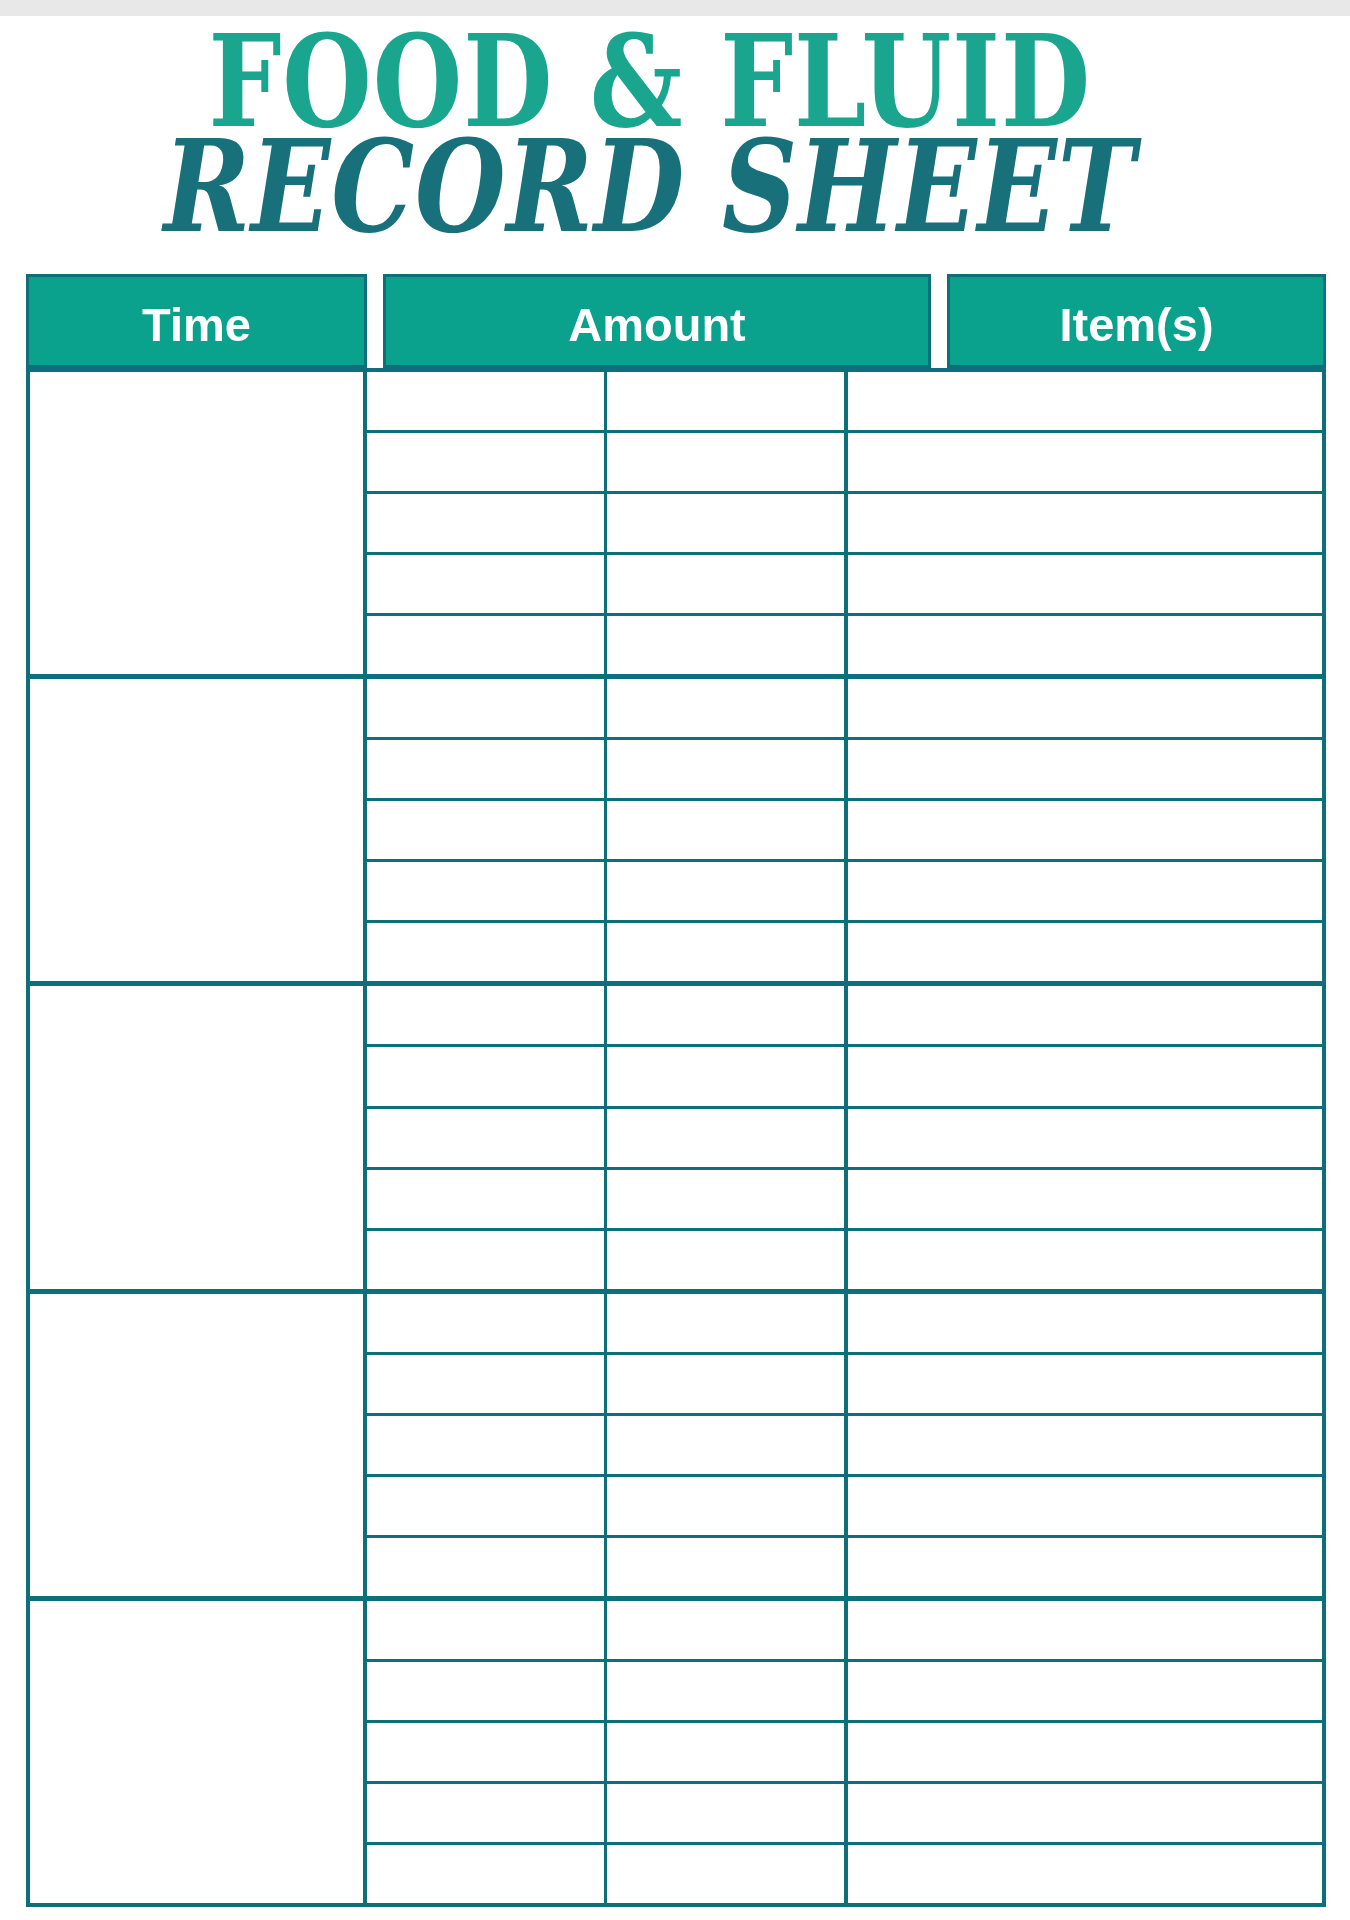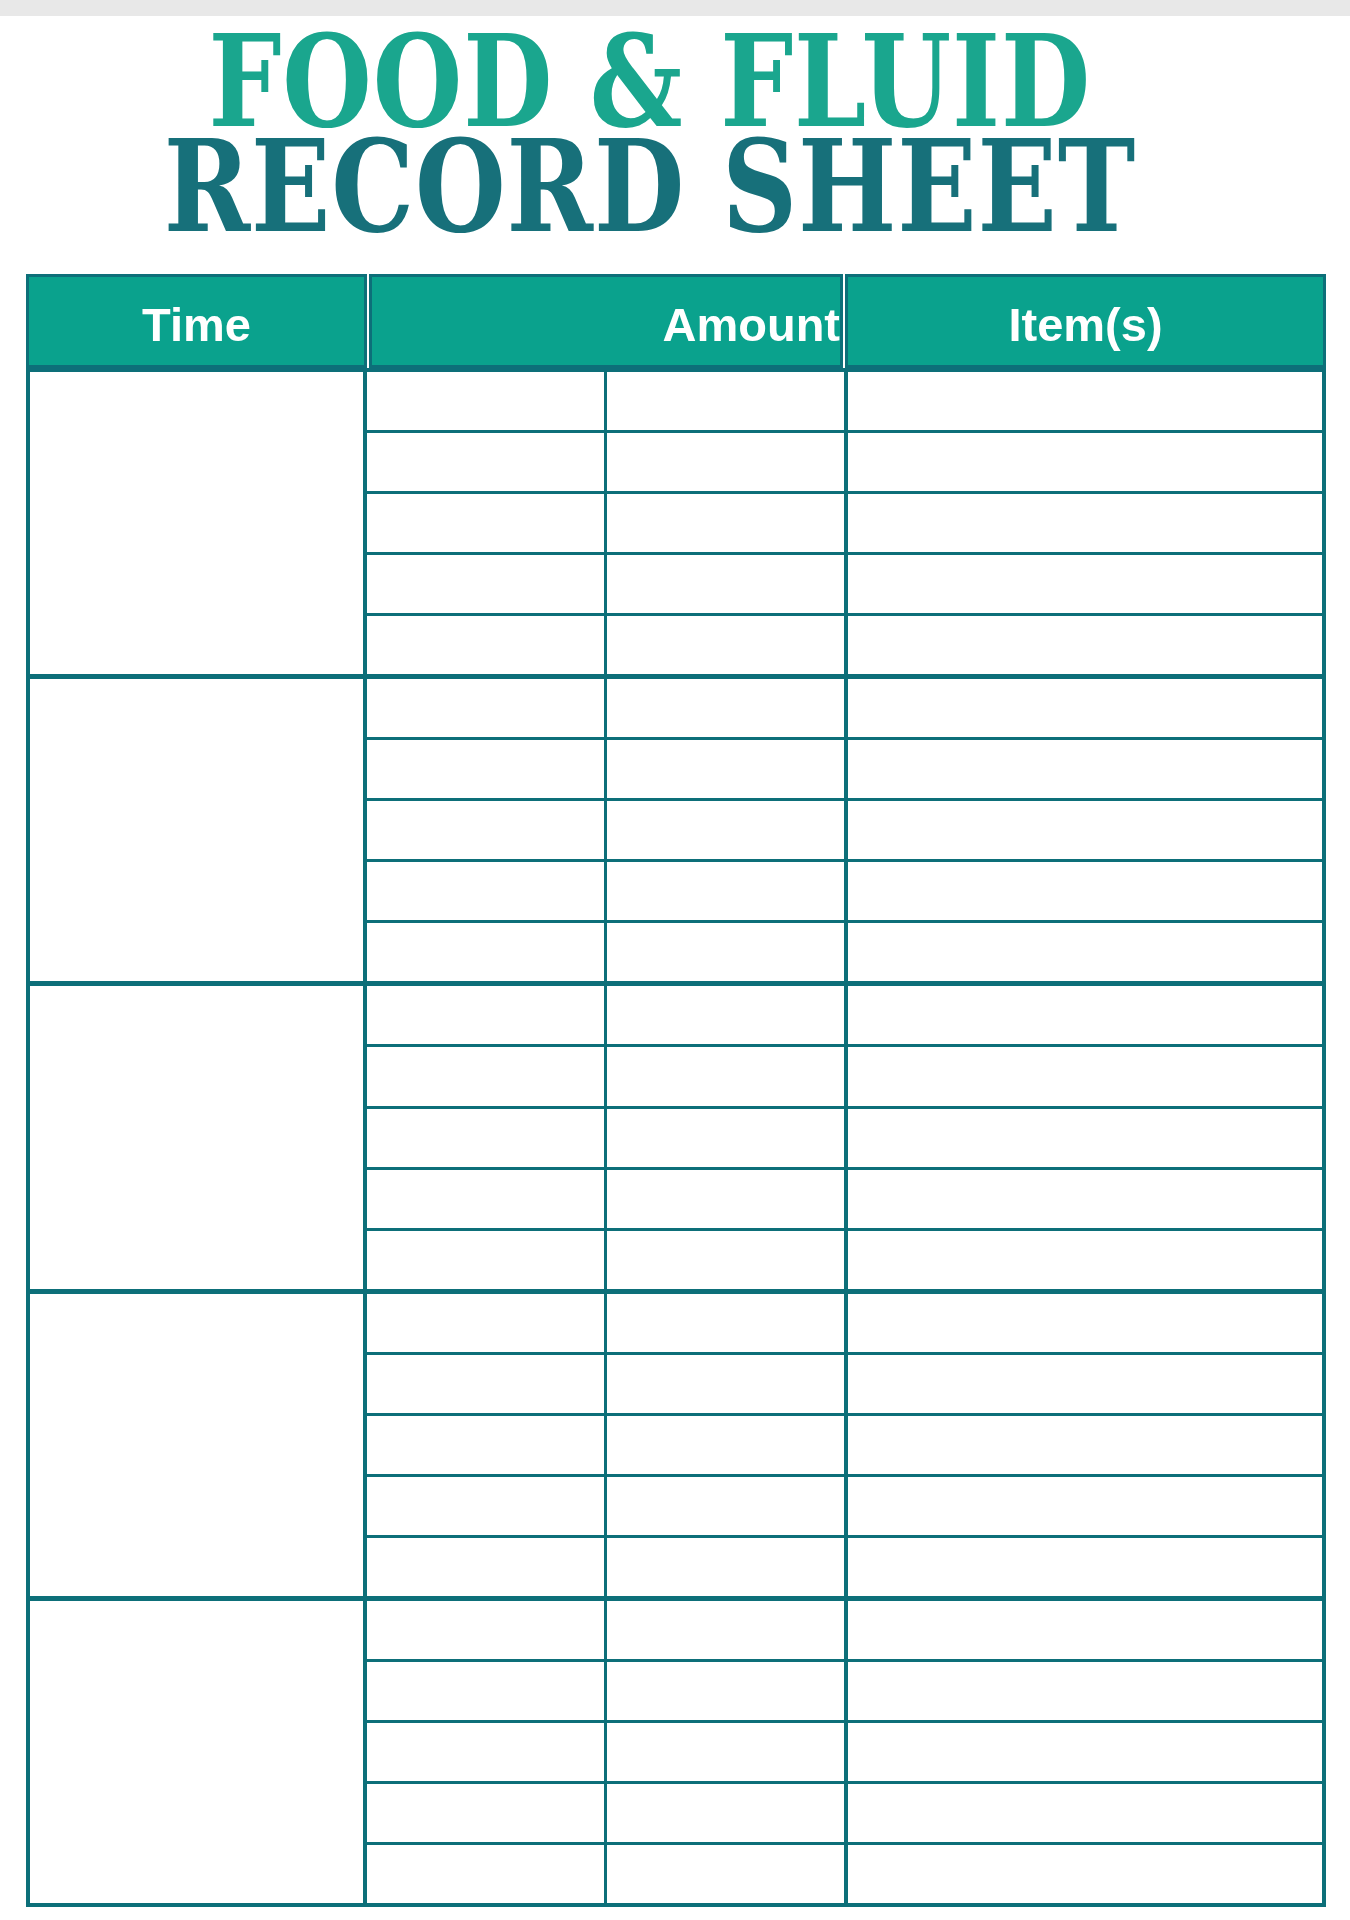--- a/index.html
+++ b/index.html
@@ -23,41 +23,41 @@
   .title-line{
     position:absolute;left:0;width:1300px;
     text-align:center;white-space:nowrap;
     font-family:"DejaVu Serif",serif;
     font-weight:bold;line-height:1;
     pointer-events:none;
   }
   .title-line .squeeze{display:inline-block;letter-spacing:1px;}
   .t1{top:2px;font-size:127px;color:var(--title1);}
   .t1 .squeeze{transform:scaleX(0.81);transform-origin:center;}
-  .t2{top:107px;font-size:127px;color:var(--title2);}
+  .t2{top:107px;font-size:127px;color:var(--title2);font-style:italic;}
   .t2 .squeeze{transform:scaleX(0.82);transform-origin:center;}
 
   
   .sheet{
     position:absolute;left:26px;top:258px;
     width:1300px;height:1633px;
     display:flex;flex-direction:column;
   }
-  .hdr{flex:none;height:94px;display:flex;gap:2px;}
+  .hdr{flex:none;height:94px;display:flex;gap:16px;}
   .hcell{
     box-sizing:border-box;
     border:3px solid var(--line);
     background:var(--fill);
     color:var(--htext);
     display:flex;align-items:center;justify-content:center;
     font-weight:bold;font-size:47px;
     padding-top:6px;
   }
   .h-time{width:341px;}
-  .h-amount{width:474px;justify-content:flex-end;}
+  .h-amount{width:548px;}
   .h-items{flex:1;}
 
   .grid{
     flex:1;box-sizing:border-box;
     border:4px solid var(--line);
     display:flex;flex-direction:column;
     background:#fff;
   }
   .block{flex:1;display:flex;min-height:0;}
   .block + .block{border-top:5px solid var(--line);}

